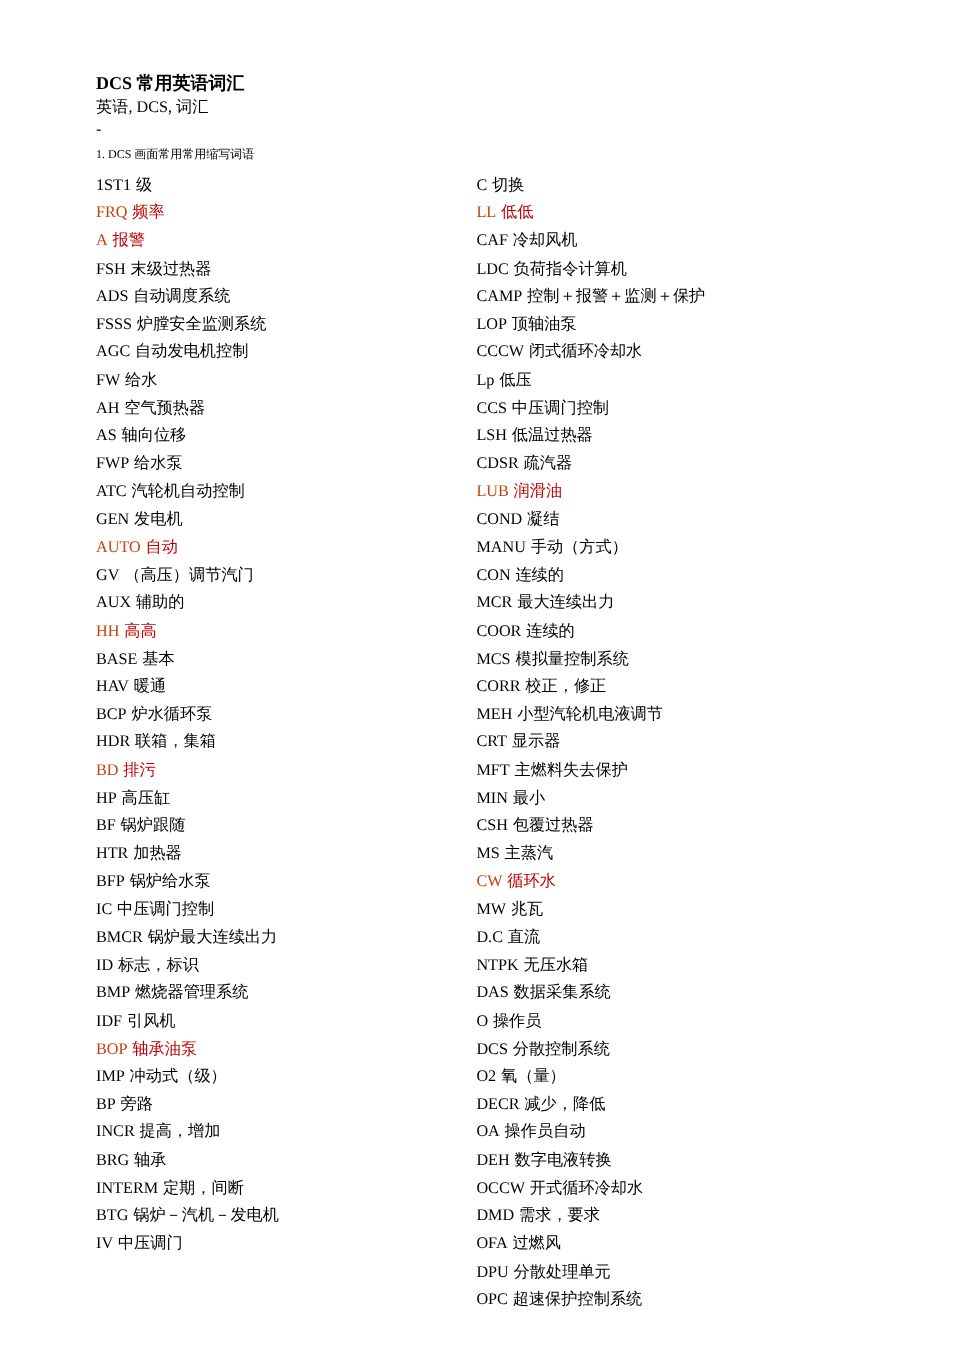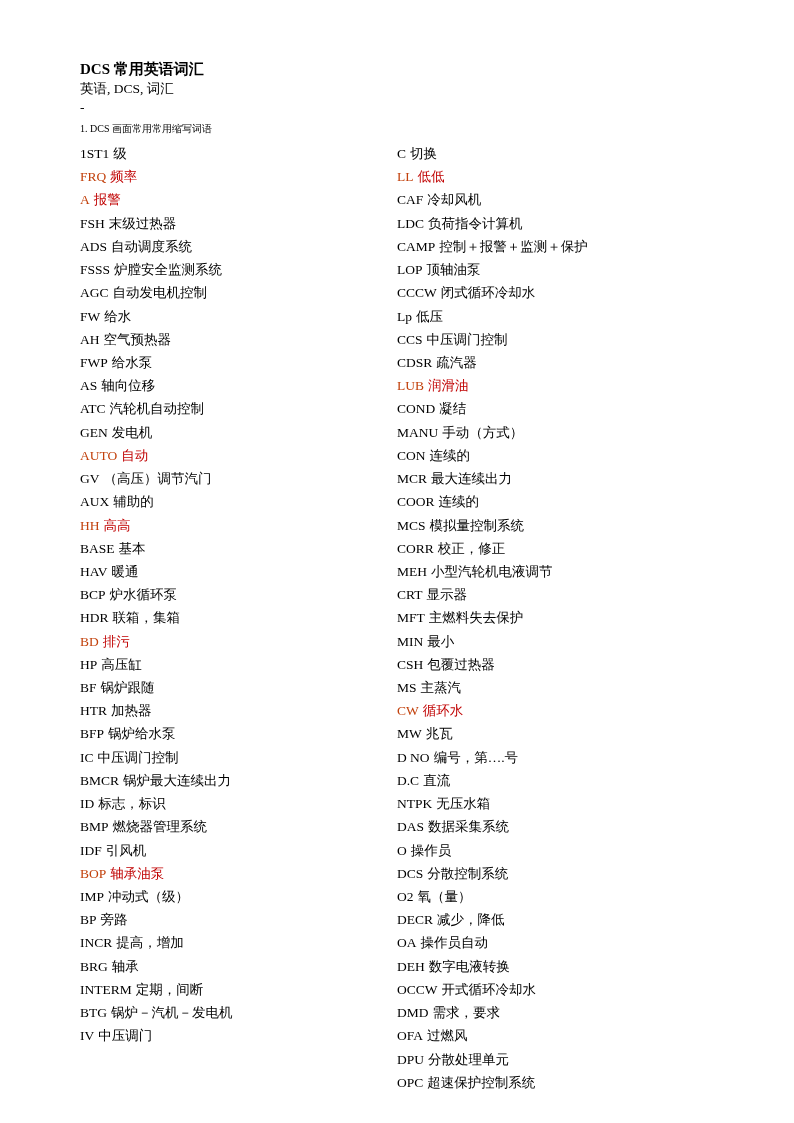--- a/index.html
+++ b/index.html
@@ -101,28 +101,28 @@
       </div>
       <div class="entry">
         <span class="abbr">FW</span>
         <span class="desc"> 给水</span>
       </div>
       <div class="entry">
         <span class="abbr">AH</span>
         <span class="desc"> 空气预热器</span>
       </div>
       <div class="entry">
+        <span class="abbr">AS</span>
+        <span class="desc"> 轴向位移</span>
+      </div>
+      <div class="entry">
         <span class="abbr">FWP</span>
         <span class="desc"> 给水泵</span>
       </div>
       <div class="entry">
-        <span class="abbr">AS</span>
-        <span class="desc"> 轴向位移</span>
-      </div>
-      <div class="entry">
         <span class="abbr">ATC</span>
         <span class="desc"> 汽轮机自动控制</span>
       </div>
       <div class="entry">
         <span class="abbr">GEN</span>
         <span class="desc"> 发电机</span>
       </div>
       <div class="entry">
         <span class="abbr red">AUTO</span>
         <span class="desc red"> 自动</span>
@@ -259,20 +259,24 @@
       </div>
       <div class="entry">
         <span class="abbr">Lp</span>
         <span class="desc"> 低压</span>
       </div>
       <div class="entry">
         <span class="abbr">CCS</span>
         <span class="desc"> 中压调门控制</span>
       </div>
       <div class="entry">
+        <span class="abbr">LSH</span>
+        <span class="desc"> 低温过热器</span>
+      </div>
+      <div class="entry">
         <span class="abbr">CDSR</span>
         <span class="desc"> 疏汽器</span>
       </div>
       <div class="entry">
         <span class="abbr red">LUB</span>
         <span class="desc red"> 润滑油</span>
       </div>
       <div class="entry">
         <span class="abbr">COND</span>
         <span class="desc"> 凝结</span>
@@ -325,24 +329,20 @@
         <span class="abbr">MS</span>
         <span class="desc"> 主蒸汽</span>
       </div>
       <div class="entry">
         <span class="abbr red">CW</span>
         <span class="desc red"> 循环水</span>
       </div>
       <div class="entry">
         <span class="abbr">MW</span>
         <span class="desc"> 兆瓦</span>
-      </div>
-      <div class="entry">
-        <span class="abbr">D NO</span>
-        <span class="desc"> 编号，第….号</span>
       </div>
       <div class="entry">
         <span class="abbr">D.C</span>
         <span class="desc"> 直流</span>
       </div>
       <div class="entry">
         <span class="abbr">NTPK</span>
         <span class="desc"> 无压水箱</span>
       </div>
       <div class="entry">

